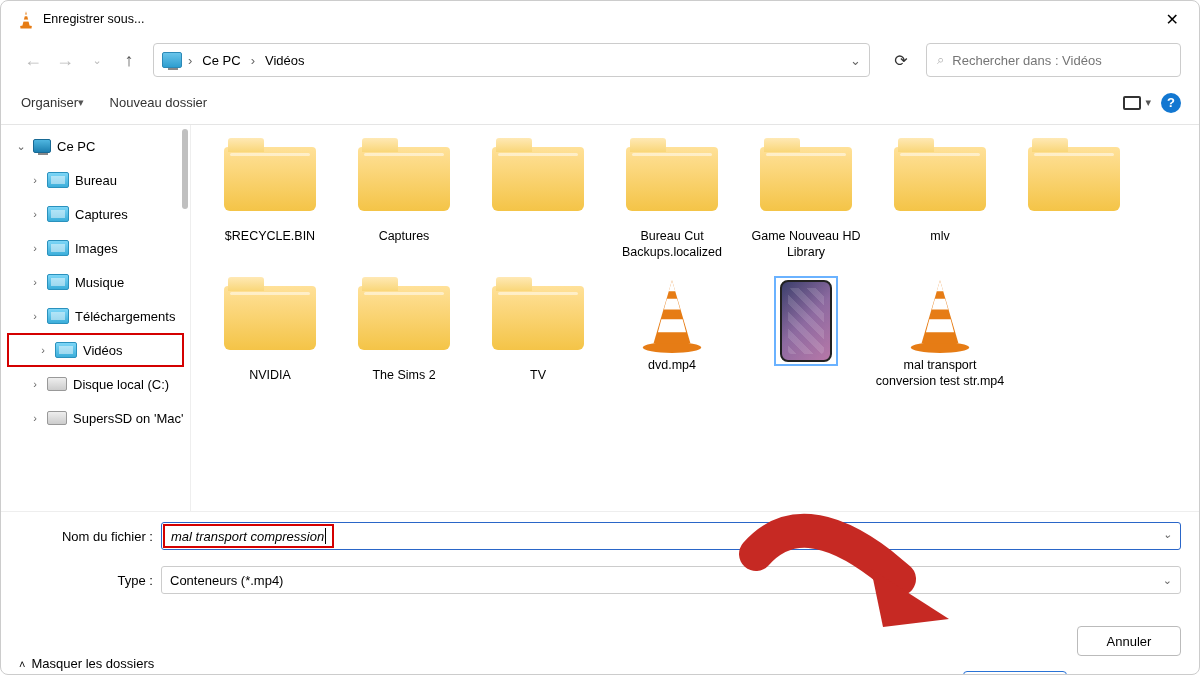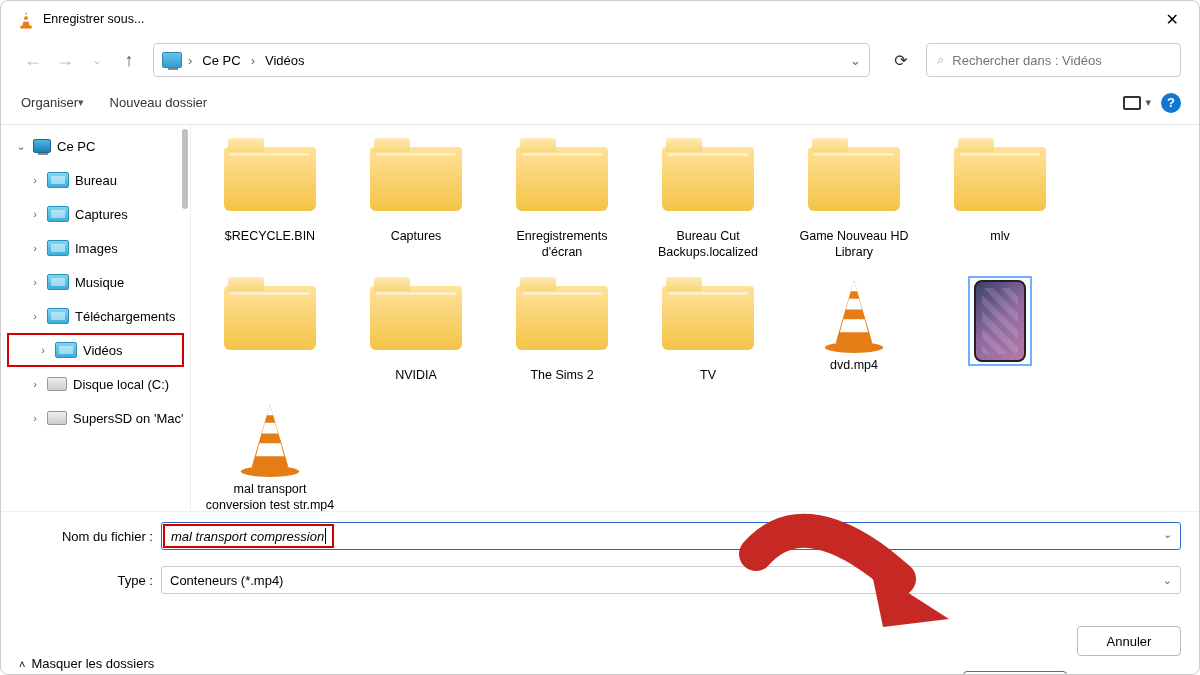--- a/index.html
+++ b/index.html
@@ -41,21 +41,21 @@
 .tree-item.selected .libfolder { }
 .expander { color: #666; font-size: 11px; width: 12px; text-align: center; }
 .monitor-icon { width: 18px; height: 14px; background: linear-gradient(#4fb6e0,#1c7fb0); border: 1px solid #186994; border-radius: 2px; position: relative; }
 .monitor-icon:after{content:"";position:absolute;bottom:-3px;left:4px;width:10px;height:2px;background:#888;}
 .libfolder { width: 22px; height: 16px; background: linear-gradient(#7dd6f7,#3caeda); border: 1px solid #2a91bd; border-radius: 2px; position: relative; }
 .libfolder:before { content:""; position:absolute; left:3px; right:3px; top:3px; bottom:3px; background:#fff7; }
 .drive-icon { width: 20px; height: 14px; background: linear-gradient(#eee,#ccc); border: 1px solid #999; border-radius: 2px; }
 .tree-label { font-size: 13px; }
 
 .content { flex: 1; overflow: auto; padding: 8px 4px 4px 12px; }
-.grid { display: flex; flex-wrap: wrap; gap: 4px 12px; }
+.grid { display: flex; flex-wrap: wrap; gap: 4px 0; }
 .item { width: 134px; text-align: center; padding: 4px 2px 8px; cursor: pointer; }
 .item-icon { width: 100px; height: 78px; margin: 0 auto 4px; position: relative; }
 .folder { width: 92px; height: 64px; margin: 10px auto 0; background: linear-gradient(#ffe199,#f4c447); border-radius: 4px 4px 6px 6px; position: relative; }
 .folder:before { content:""; position:absolute; top:-9px; left:4px; width:36px; height:14px; background:linear-gradient(#ffe9b5,#f9d678); border-radius: 3px 3px 0 0; }
 .folder:after { content:""; position:absolute; top:6px; left:6px; right:6px; height:3px; background:rgba(255,255,255,.5); border-radius:2px; }
 .item-label { font-size: 12.5px; line-height: 1.25; word-wrap: break-word; }
 
 .cone { width: 72px; height: 78px; margin: 0 auto; position: relative; }
 .cone svg { width: 100%; height: 100%; }
 
@@ -198,21 +198,20 @@
         <div class="item">
           <div class="item-icon">
             <div class="folder"></div>
           </div>
           <div class="item-label">Captures</div>
         </div>
         <div class="item">
           <div class="item-icon">
             <div class="folder"></div>
           </div>
-          <div class="item-label">Enregistrements d'écran</div>
         </div>
         <div class="item">
           <div class="item-icon">
             <div class="folder"></div>
           </div>
           <div class="item-label">Bureau Cut Backups.localized</div>
         </div>
         <div class="item">
           <div class="item-icon">
             <div class="folder"></div>

